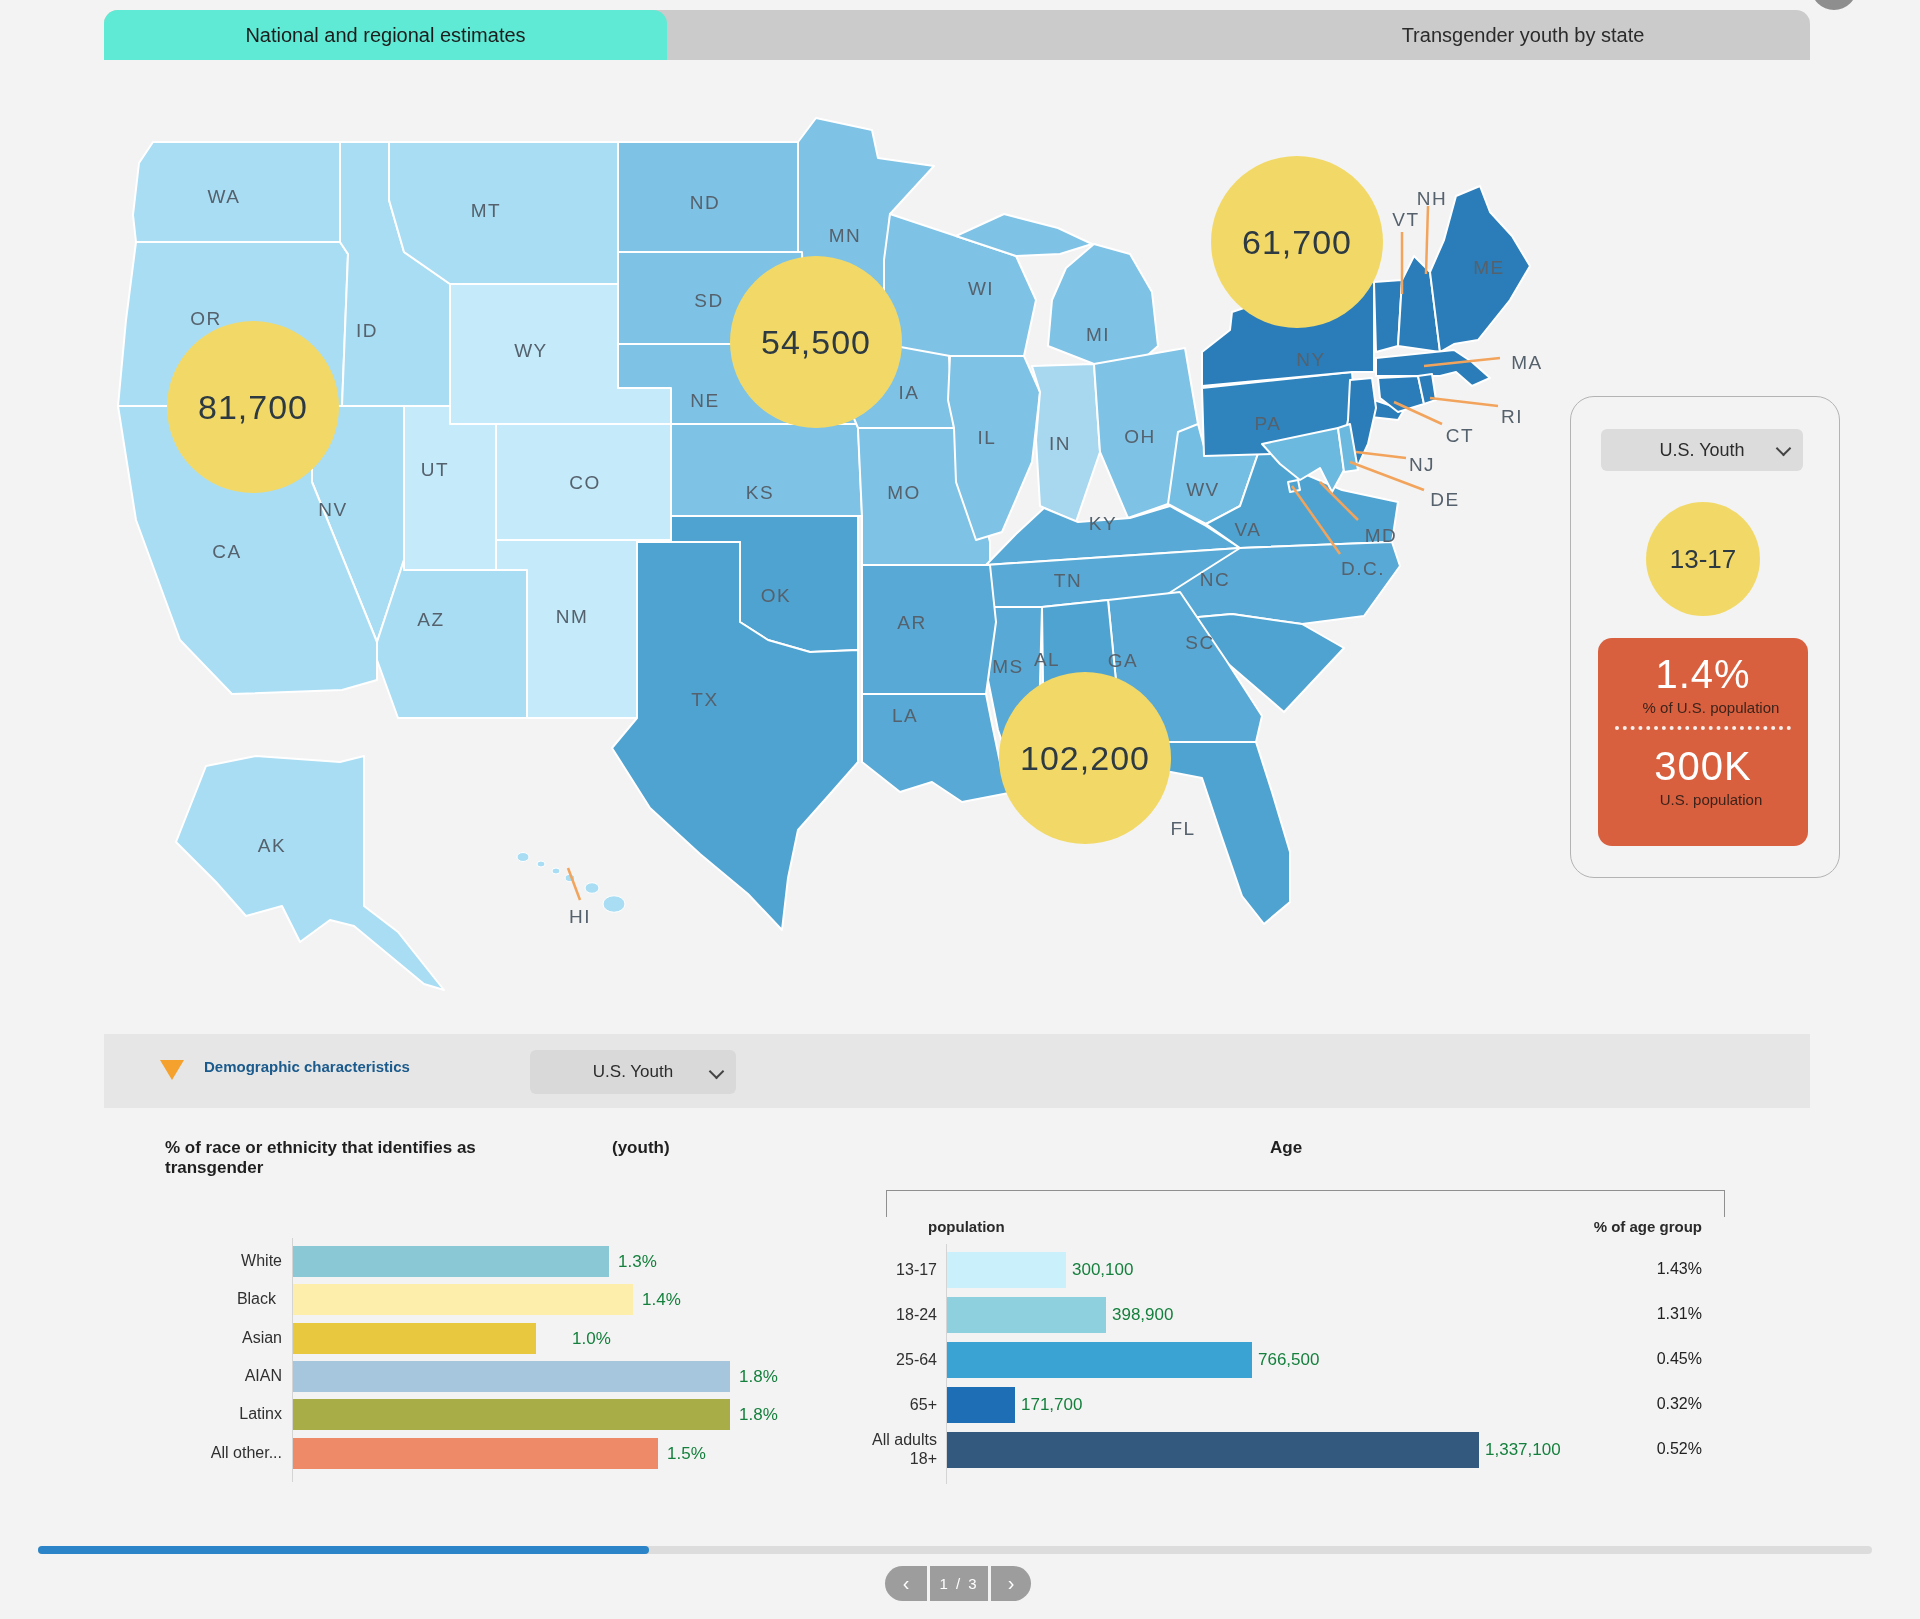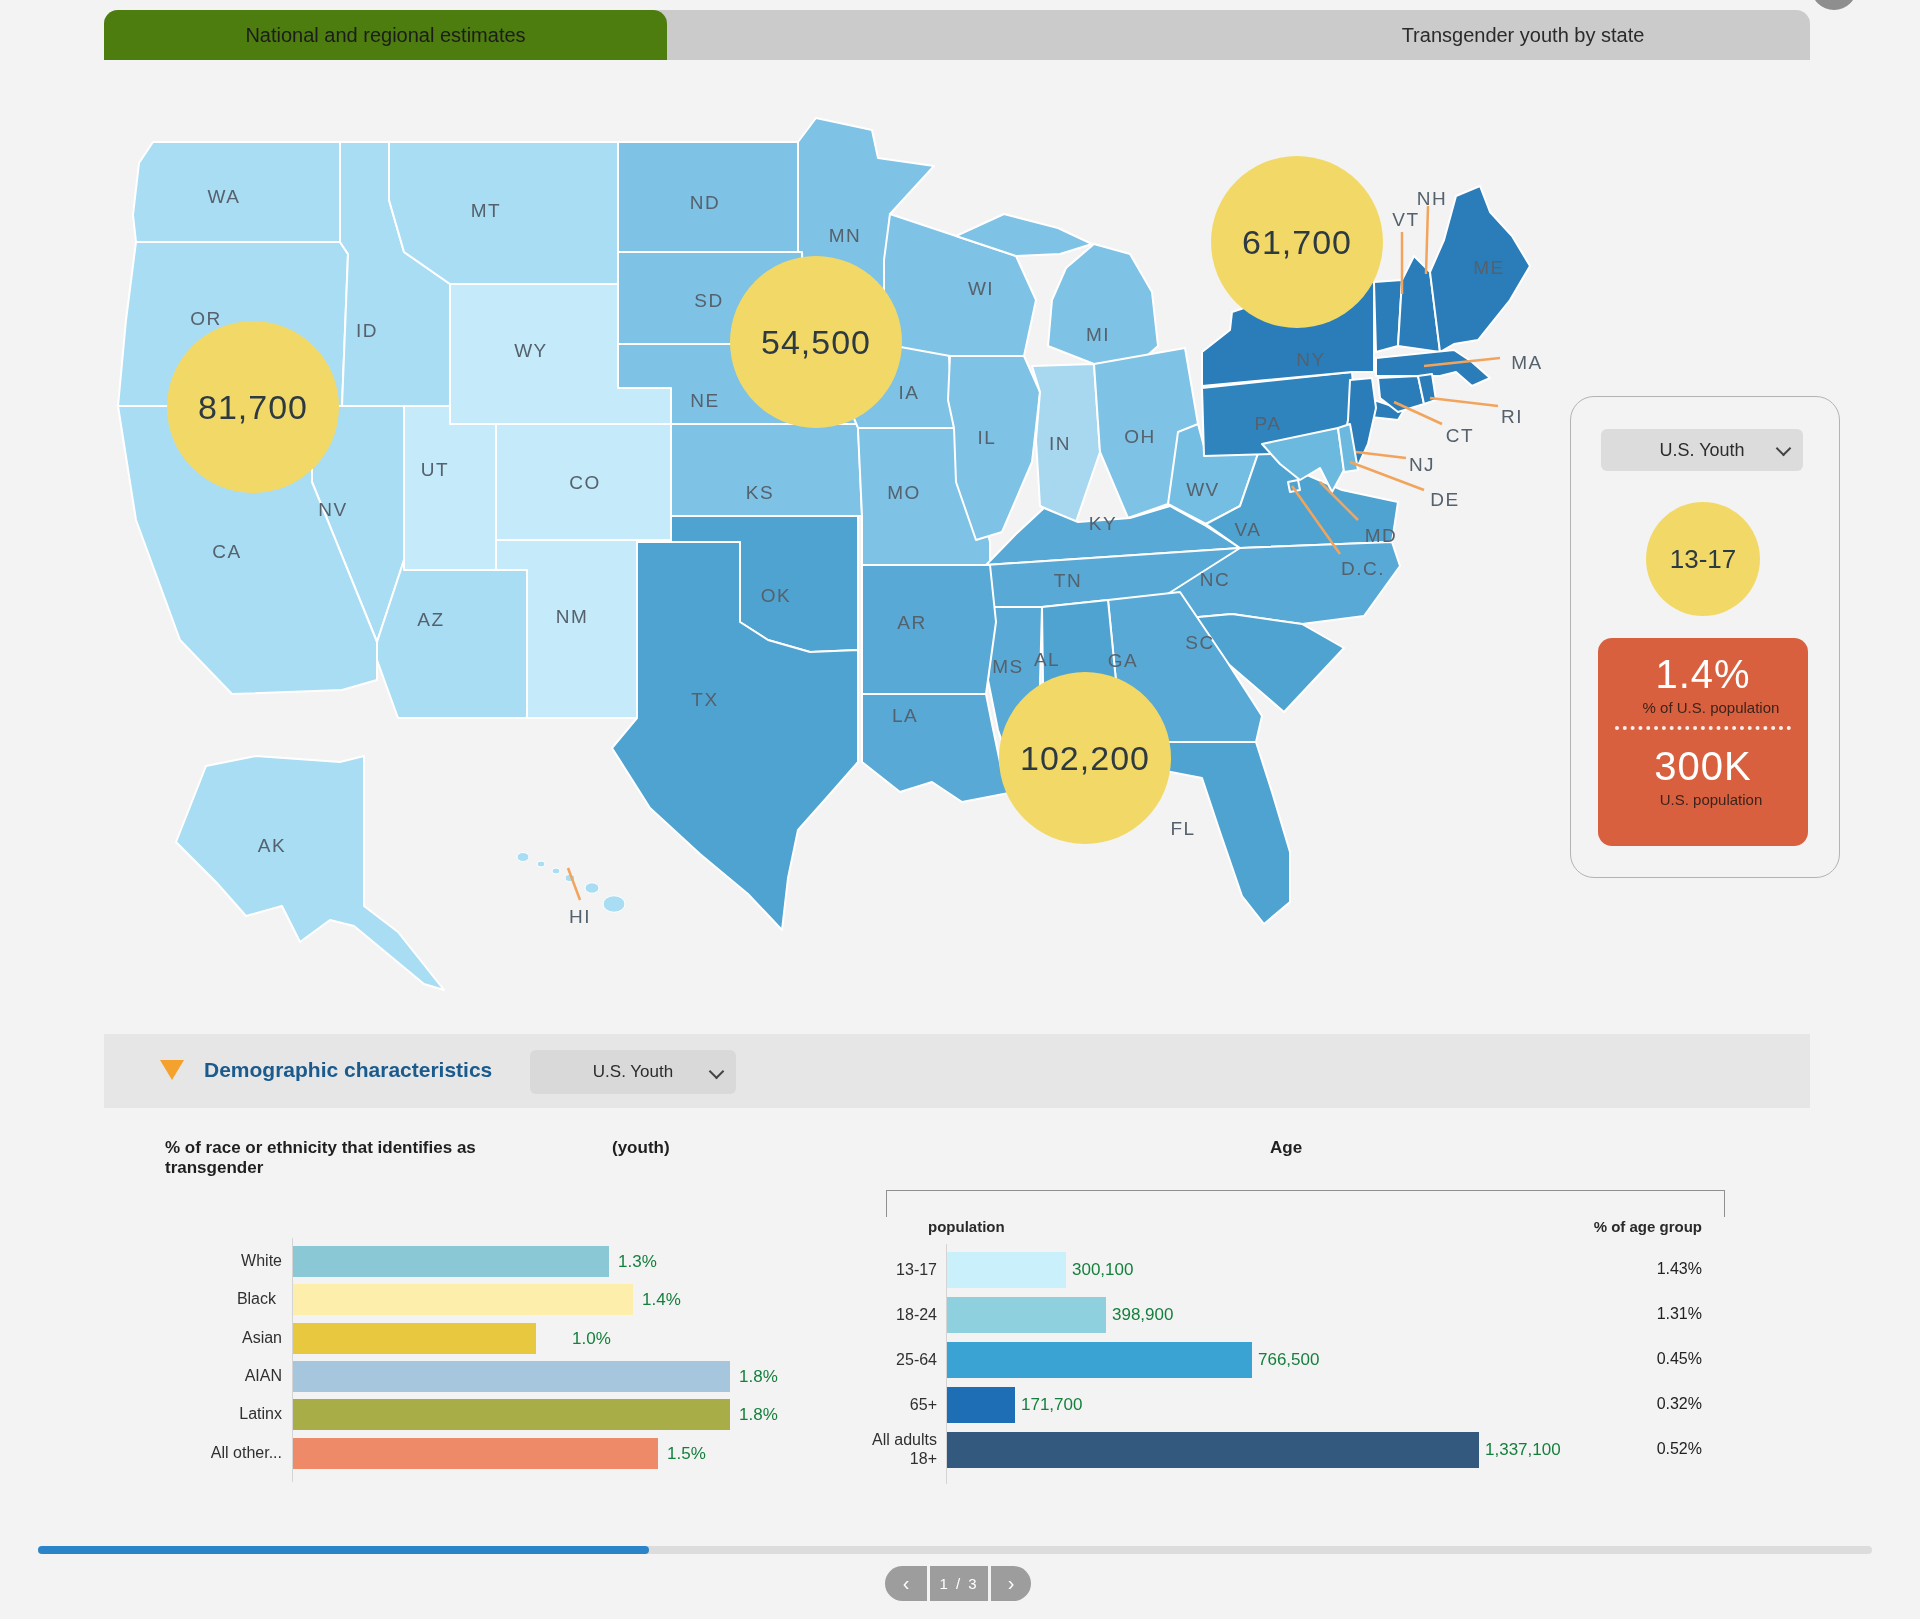--- a/index.html
+++ b/index.html
@@ -7,21 +7,21 @@
     width:1920px;height:1619px;position:relative;overflow:hidden;
     background:#f3f3f3;
     font-family:"Liberation Sans","DejaVu Sans",sans-serif;
     color:#222;
   }
   
   .tabbar{position:absolute;left:104px;top:10px;width:1706px;height:50px;
     background:#cbcbcb;border-radius:14px 14px 0 0;}
   .tab{position:absolute;top:0;height:50px;line-height:50px;text-align:center;
     font-size:20px;color:#2b2b2b;cursor:pointer;}
-  .tab.active{background:#4d7c0f;border-radius:14px 14px 0 0;color:#1c1c1c;}
+  .tab.active{background:#5eead4;border-radius:14px 14px 0 0;color:#1c1c1c;}
   .corner-circle{position:absolute;width:46px;height:46px;border-radius:50%;
     background:#8e8e8e;left:1811px;top:-36px;}
   
   svg text{font-family:"Liberation Sans","DejaVu Sans",sans-serif;}
   .state-label{font-size:19px;fill:#55616c;letter-spacing:1.5px;}
   .bubble-num{font-size:34px;fill:#2e3a42;letter-spacing:1px;}
   
   .side-panel{position:absolute;left:1570px;top:396px;width:268px;height:480px;
     border:1.5px solid #b3b3b3;border-radius:24px;background:transparent;}
   .panel-dd{position:absolute;left:30px;top:32px;width:202px;height:42px;background:#dcdcdc;
@@ -32,21 +32,21 @@
     display:flex;align-items:center;justify-content:center;font-size:26px;color:#2e3a42;}
   .panel-box{position:absolute;left:27px;top:241px;width:210px;height:208px;border-radius:14px;
     text-align:center;color:#fff;}
   .panel-box .big{font-size:40px;letter-spacing:1px;margin-top:14px;}
   .panel-box .small{font-size:15px;color:#3d231a;margin-top:2px;padding-left:16px;}
   .panel-box .dots{border-top:4px dotted rgba(255,255,255,.9);width:176px;margin:10px auto 6px auto;}
   
   .demo-bar{position:absolute;left:104px;top:1034px;width:1706px;height:74px;background:#e6e6e6;}
   .demo-tri{position:absolute;left:56px;top:26px;width:0;height:0;
     border-left:12px solid transparent;border-right:12px solid transparent;border-top:20px solid #f5a12d;}
-  .demo-title{position:absolute;left:100px;top:24px;font-size:21px;font-weight:bold;color:#1a5a8c;}
+  .demo-title{position:absolute;left:100px;top:24px;font-size:15px;font-weight:bold;color:#1a5a8c;}
   .demo-dd{position:absolute;left:426px;top:16px;width:206px;height:44px;background:#d9d9d9;border-radius:6px;
     font-size:17px;color:#2c2c2c;line-height:44px;text-align:center;cursor:pointer;}
   .demo-dd .chev{top:16px;}
   
   .chart-title{position:absolute;font-size:17px;font-weight:bold;color:#1f1f1f;}
   .axis-v{position:absolute;width:1px;background:#d4d4d4;}
   .bar{position:absolute;height:31px;}
   .bar-label{position:absolute;font-size:16px;color:#303030;text-align:right;}
   .bar-value{position:absolute;font-size:17px;color:#15803d;}
   .age-bracket{position:absolute;left:886px;top:1190px;width:837px;height:26px;

